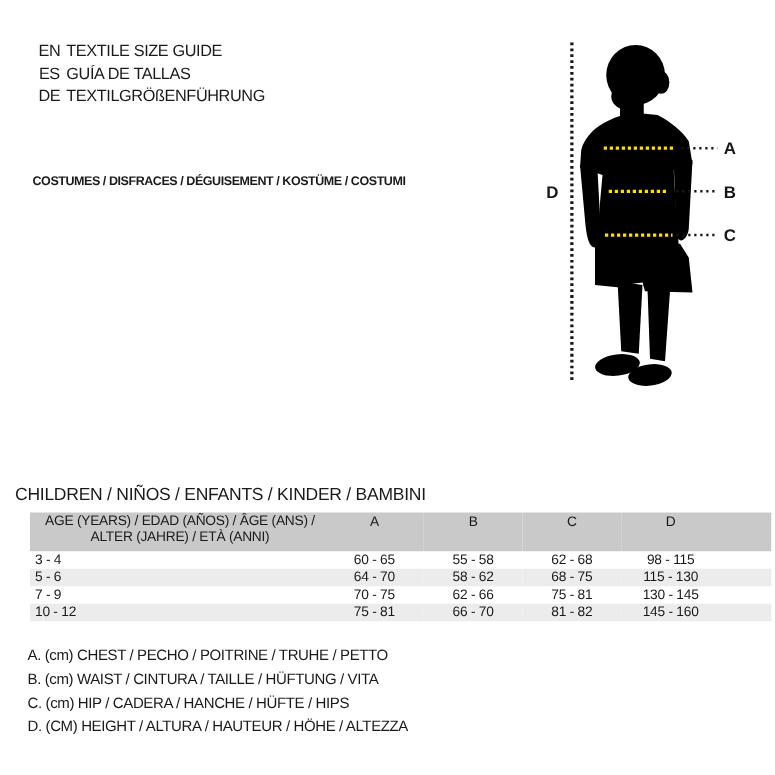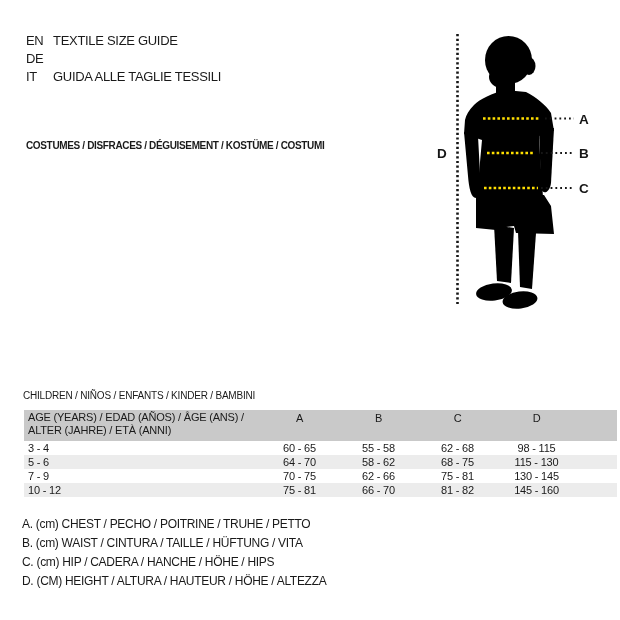--- a/index.html
+++ b/index.html
@@ -5,47 +5,47 @@
   html,body{margin:0;padding:0;}
   body{
     width:620px;height:620px;background:#ffffff;
     font-family:"Liberation Sans", sans-serif;
     color:#1a1a1a;
     -webkit-font-smoothing:antialiased;
   }
   .sheet{position:relative;width:620px;height:620px;overflow:hidden;background:#fff;}
 
   
-  .lang-block{position:absolute;left:26px;top:32px;}
+  .lang-block{position:absolute;left:26px;top:32px;text-align:center;}
   .lang-row{display:flex;height:18px;line-height:18px;font-size:13px;letter-spacing:-0.3px;}
   .lang-code{width:27px;flex:0 0 27px;}
 
   
   .category-line{
     position:absolute;left:26px;top:138px;
     font-size:10px;font-weight:700;letter-spacing:-0.35px;line-height:16px;
   }
 
   
   .diagram{position:absolute;left:430px;top:20px;}
   .diagram text{font-family:"Liberation Sans", sans-serif;font-weight:700;font-size:13.5px;fill:#161616;letter-spacing:-0.3px;}
 
   
-  .table-title{position:absolute;left:23px;top:389px;font-size:10px;letter-spacing:-0.2px;line-height:13px;text-align:right;}
+  .table-title{position:absolute;left:12px;top:389px;font-size:14px;letter-spacing:-0.2px;line-height:13px;text-align:right;}
   .size-table{
     position:absolute;left:24px;top:410px;width:593px;
     border-collapse:collapse;table-layout:fixed;
   }
   .size-table thead th{
     background:var(--header-bg,#c9c9c9);
     font-weight:400;font-size:11px;letter-spacing:-0.2px;
     line-height:13px;vertical-align:top;padding:1px 0;
     height:28px;white-space:nowrap;
   }
-  .size-table thead th.age-head{text-align:left;padding-left:4px;}
+  .size-table thead th.age-head{text-align:center;padding-left:4px;}
   .size-table thead th.col-head{text-align:center;padding-top:2px;}
   .size-table tbody td{
     font-size:11px;letter-spacing:-0.2px;height:14px;line-height:14px;padding:0;
     text-align:center;
     margin-left:19px;
   }
   .size-table tbody td.cell-age{text-align:left;padding-left:4px;}
   .size-table tbody tr:nth-child(even){background:var(--row-alt-bg,#ececec);}
 
   
@@ -56,25 +56,26 @@
 <body>
 
 <div class="sheet">
 
   <div class="lang-block">
     <div class="lang-row">
       <span class="lang-code">EN</span>
       <span class="lang-label">TEXTILE SIZE GUIDE</span>
     </div>
     <div class="lang-row">
-      <span class="lang-code">DE</span>
+      <span class="lang-code">ES</span>
+      <span class="lang-label">GUÍA DE TALLAS</span>
     </div>
     <div class="lang-row">
-      <span class="lang-code">IT</span>
-      <span class="lang-label">GUIDA ALLE TAGLIE TESSILI</span>
+      <span class="lang-code">DE</span>
+      <span class="lang-label">TEXTILGRÖßENFÜHRUNG</span>
     </div>
   </div>
 
   <div class="category-line">COSTUMES / DISFRACES / DÉGUISEMENT / KOSTÜME / COSTUMI</div>
 
   <svg class="diagram" width="190" height="295" viewBox="0 0 190 295">
     <g fill="#000000">
       <ellipse cx="78.5" cy="40" rx="23.5" ry="24"></ellipse>
       <ellipse cx="99" cy="46" rx="6.5" ry="9"></ellipse>
       <ellipse cx="72" cy="57" rx="13" ry="11"></ellipse>
@@ -161,17 +162,17 @@
         <td>81 - 82</td>
         <td>145 - 160</td>
         <td></td>
       </tr>
     </tbody>
   </table>
 
   <div class="legend">
     <div class="legend-line">A. (cm) CHEST / PECHO / POITRINE / TRUHE / PETTO</div>
     <div class="legend-line">B. (cm) WAIST / CINTURA / TAILLE / HÜFTUNG / VITA</div>
-    <div class="legend-line">C. (cm) HIP / CADERA / HANCHE / HÖHE / HIPS</div>
+    <div class="legend-line">C. (cm) HIP / CADERA / HANCHE / HÜFTE / HIPS</div>
     <div class="legend-line">D. (CM) HEIGHT / ALTURA / HAUTEUR / HÖHE / ALTEZZA</div>
   </div>
 
 </div>
 
 </body></html>

